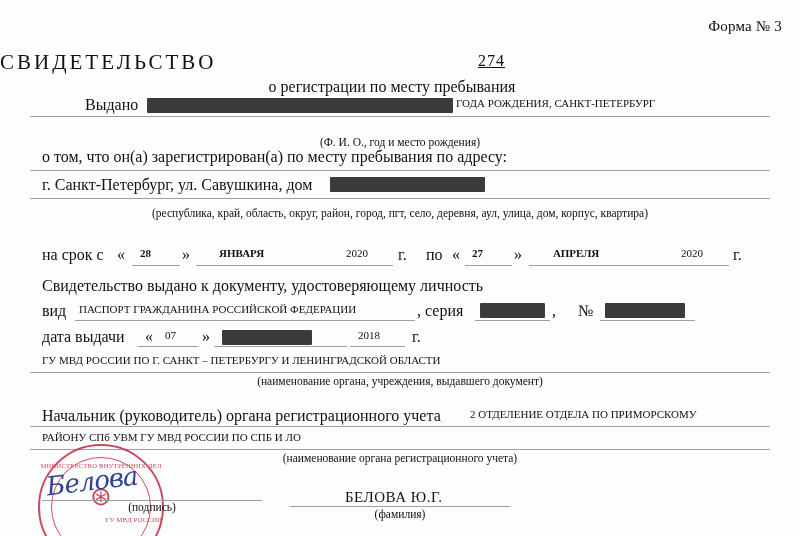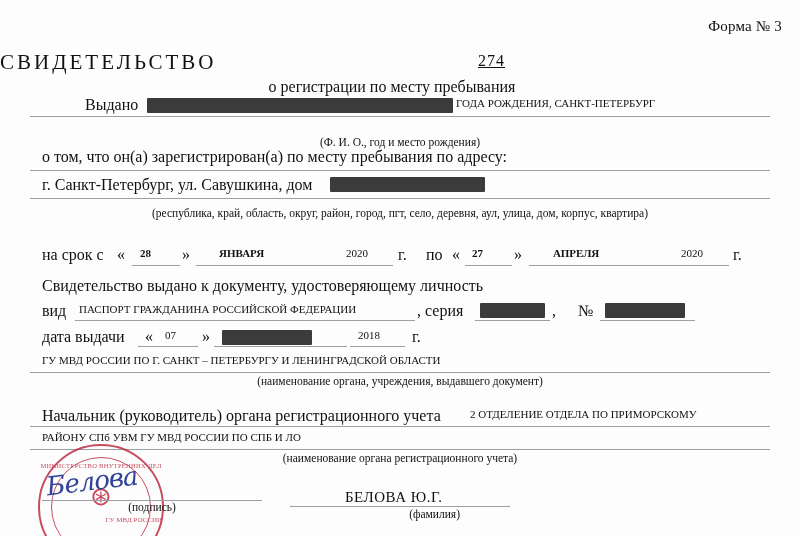--- a/index.html
+++ b/index.html
@@ -216,15 +216,15 @@
     <div class="stamp-mid">ГУ МВД РОССИИ</div>
 
   </div>
 
   <div class="abs signature">Белова</div>
   <div class="abs rule" style="left:42px; top:500px; width:220px;"></div>
   <div class="abs sig-caption" style="left:92px; top:501px; width:120px;">(подпись)</div>
 
   <div class="abs name-caps" style="left:337px; top:489px;margin-left:8px;">БЕЛОВА Ю.Г.</div>
   <div class="abs rule" style="left:290px; top:506px; width:220px;"></div>
-  <div class="abs sig-caption" style="left:340px; top:508px; width:120px;text-align:right;">(фамилия)</div>
+  <div class="abs sig-caption" style="left:340px; top:508px; width:120px;">(фамилия)</div>
 
 </div>
 
 </body></html>

